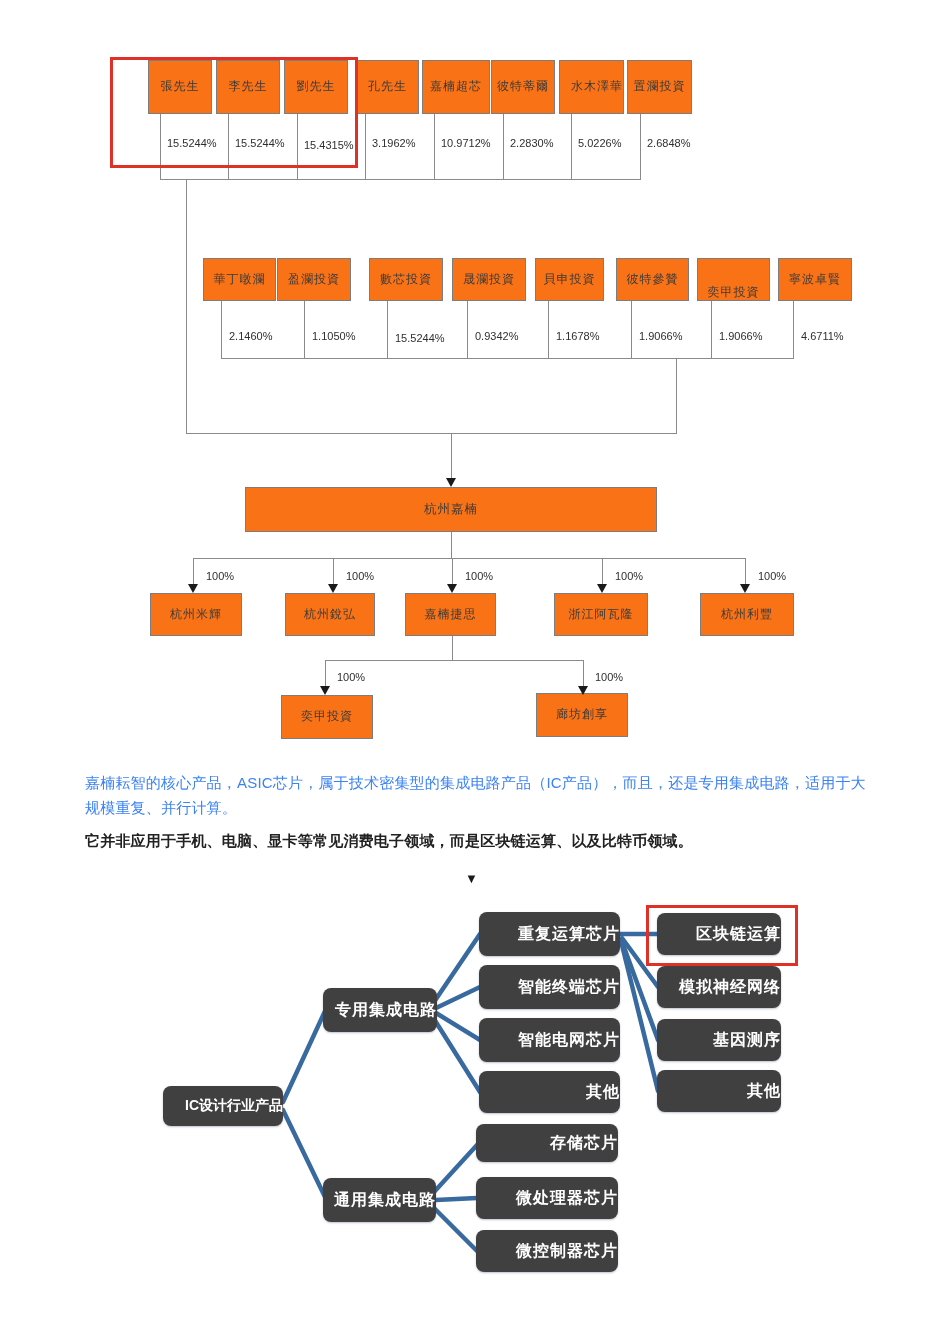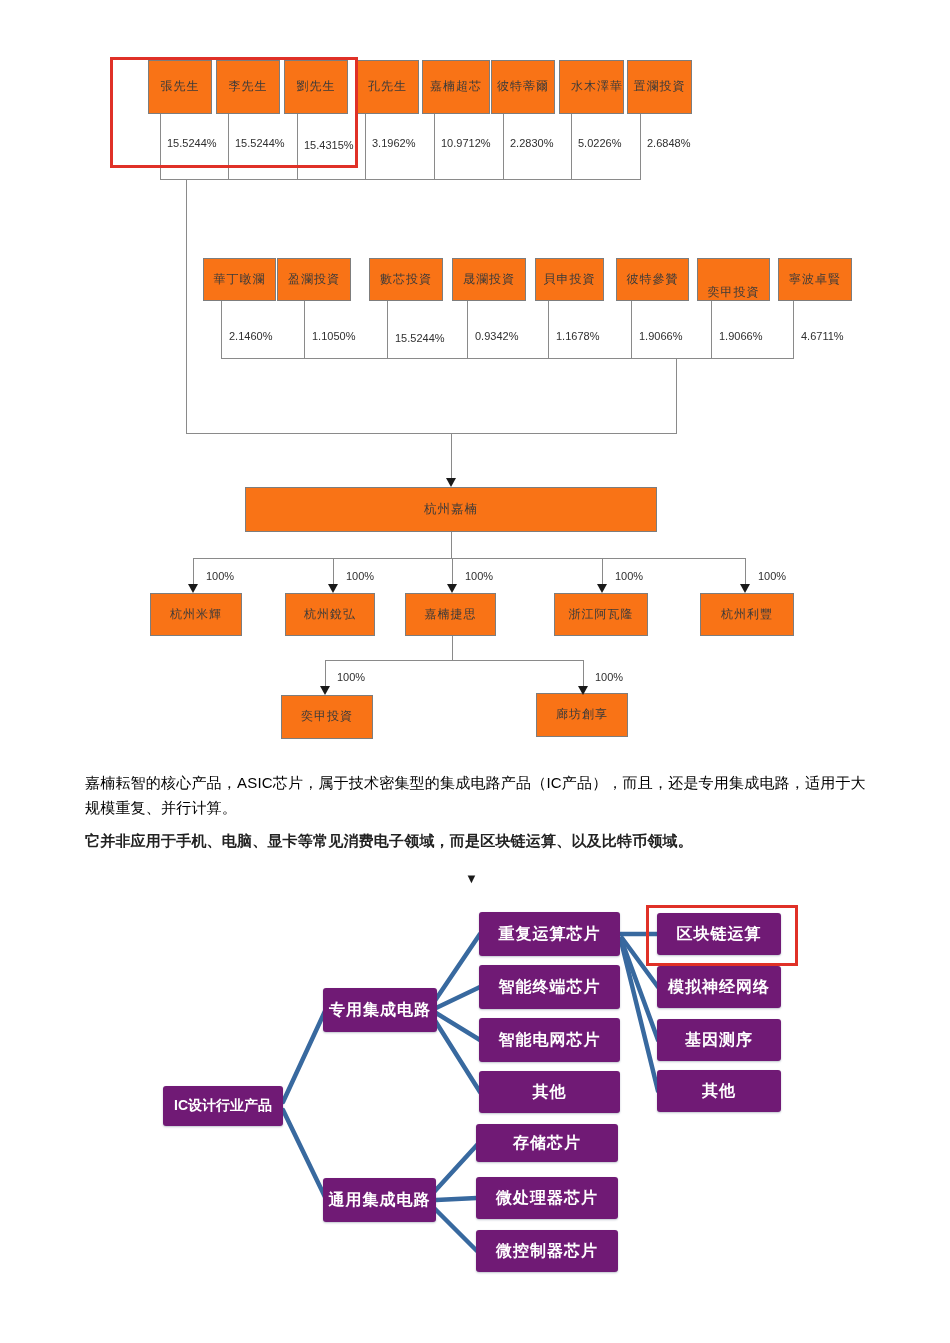--- a/index.html
+++ b/index.html
@@ -8,27 +8,27 @@
 
   
   .ebox{position:absolute;border:1px solid #7d7d7d;background:#f97316;display:flex;align-items:center;justify-content:center;
         font-size:12px;color:#3a3a3a;letter-spacing:1px;text-align:center;line-height:1.15;}
   .pct{position:absolute;font-size:11px;color:#2f2f2f;white-space:nowrap;}
   .hline{position:absolute;height:1px;background:#8a8a8a;}
   .vline{position:absolute;width:1px;background:#8a8a8a;}
   .redrect{position:absolute;border:3px solid #e03127;background:transparent;}
 
   
-  .para{position:absolute;left:85px;width:792px;font-size:15px;line-height:25px;color:#000000;letter-spacing:0.2px;}
+  .para{position:absolute;left:85px;width:792px;font-size:15px;line-height:25px;color:#3b82f6;letter-spacing:0.2px;}
   .para.bold{font-weight:bold;color:#222;}
 
   .tri-marker{position:absolute;font-size:13px;color:#1a1a1a;}
 
   
-  .bluebox{position:absolute;background:#701a75;border-radius:3px;color:#ffffff;display:flex;align-items:center;justify-content:center;
+  .bluebox{position:absolute;background:#404040;border-radius:8px;color:#ffffff;display:flex;align-items:center;justify-content:flex-end;
            font-weight:600;font-size:16px;letter-spacing:1px;box-shadow:0 1px 2px rgba(40,60,90,.3);}
   .bluebox.root{font-size:14px;letter-spacing:0;}
 
   svg.overlay{position:absolute;left:0;top:0;pointer-events:none;}
 </style>
 </head>
 <body>
 
 <div id="page">
 

